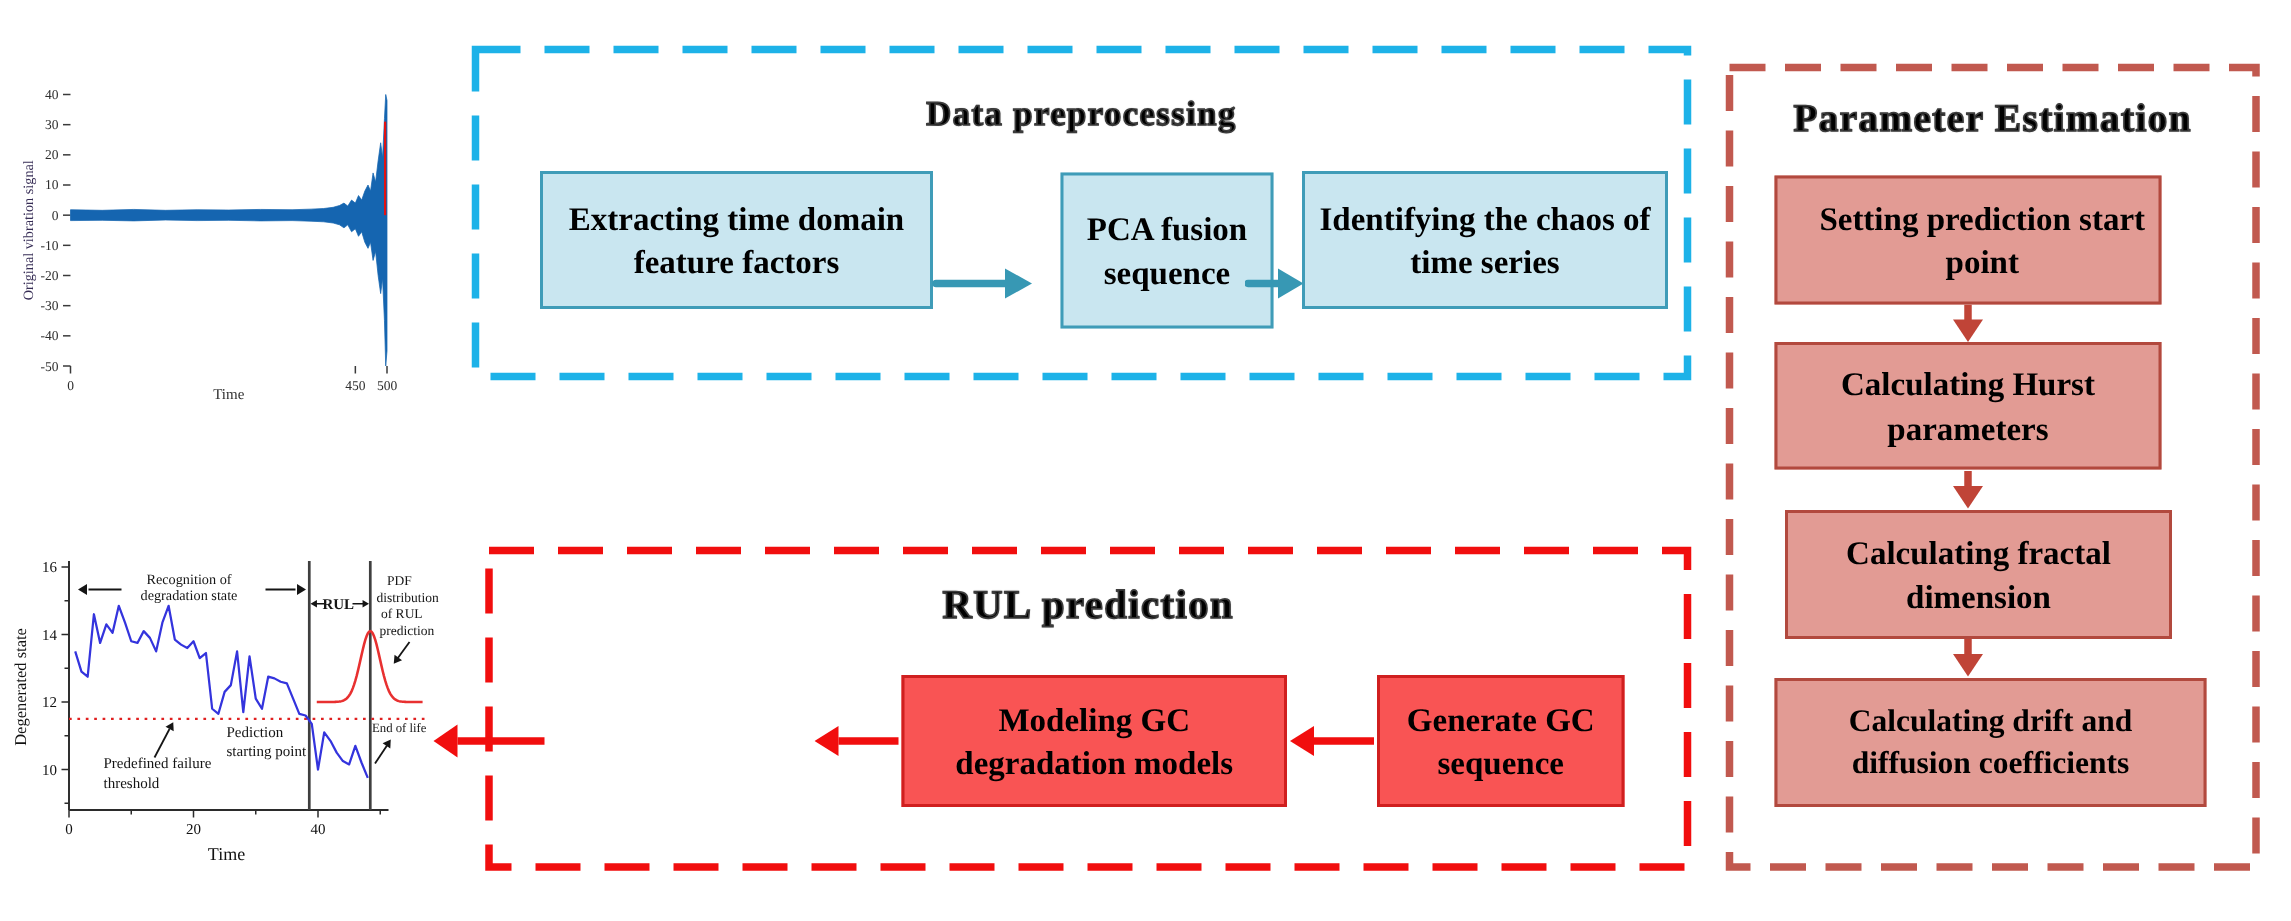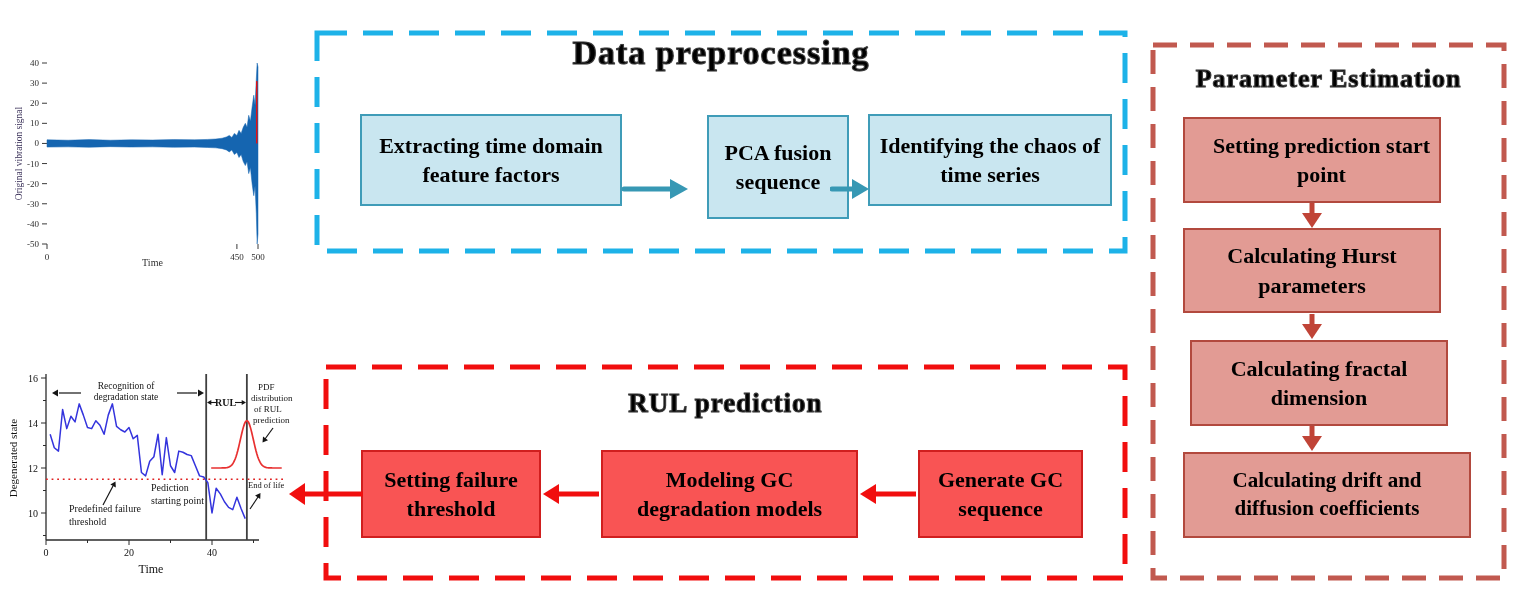--- a/index.html
+++ b/index.html
@@ -116,21 +116,21 @@
       <polygon points="114.5,123.5 114.80464690960147,129.4922608638535 109.34884139754739,126.57661584413434" fill="#151515"></polygon>
       <text x="247" y="130" font-family="&quot;Liberation Serif&quot;,&quot;DejaVu Serif&quot;,serif" font-size="8.5" fill="#151515">End of life</text>
       <line x1="249" y1="151" x2="257" y2="139" stroke="#151515" stroke-width="1.2"></line>
       <polygon points="259.5,135 259.204897068515,140.99273846082315 254.06742666312223,137.5469878169015" fill="#151515"></polygon>
     </svg>
 
   <div class="section" style="left:314px;top:30px;width:814px;height:224px;">
     <svg class="border-svg" width="814" height="224">
       <rect class="pre-rect" x="3" y="3" width="808" height="218"></rect>
     </svg>
-    <div class="sec-title" style="top:4px;font-size:34px;">Data preprocessing</div>
+    <div class="sec-title" style="top:33px;font-size:23px;">Data preprocessing</div>
     <div class="fbox pre-box" style="left:46px;top:84px;width:262px;height:92px;">
       <span>Extracting time domain feature factors</span>
     </div>
     <svg class="abs" style="left:306px;top:145px;" width="70" height="28">
       <line x1="4" y1="14" x2="50" y2="14" stroke="var(--pre-arrow)" stroke-width="5" stroke-linecap="round"></line>
       <polygon points="50,4 68,14 50,24" fill="var(--pre-arrow)"></polygon>
     </svg>
     <div class="fbox pre-box" style="left:393px;top:85px;width:142px;height:104px;">
       <span>PCA fusion sequence</span>
     </div>
@@ -172,23 +172,20 @@
     <div class="fbox est-box" style="left:33px;top:410px;width:288px;height:86px;font-size:21px;">
       <span>Calculating  drift and diffusion coefficients</span>
     </div>
   </div>
 
   <div class="section" style="left:323px;top:364px;width:805px;height:217px;">
     <svg class="border-svg" width="805" height="217">
       <rect class="rul-rect" x="3" y="3" width="799" height="211"></rect>
     </svg>
     <div class="sec-title" style="top:24px;font-size:27px;">RUL prediction</div>
-    <div class="fbox rul-box" style="left:38px;top:86px;width:180px;height:88px;">
-      <span>Setting failure threshold</span>
-    </div>
     <svg class="abs" style="left:220px;top:117px;" width="58" height="26">
       <line x1="56" y1="13" x2="16" y2="13" stroke="var(--rul-arrow)" stroke-width="5"></line>
       <polygon points="16,3 0,13 16,23" fill="var(--rul-arrow)"></polygon>
     </svg>
     <div class="fbox rul-box" style="left:278px;top:86px;width:257px;height:88px;">
       <span>Modeling GC degradation models</span>
     </div>
     <svg class="abs" style="left:537px;top:117px;" width="58" height="26">
       <line x1="56" y1="13" x2="16" y2="13" stroke="var(--rul-arrow)" stroke-width="5"></line>
       <polygon points="16,3 0,13 16,23" fill="var(--rul-arrow)"></polygon>

